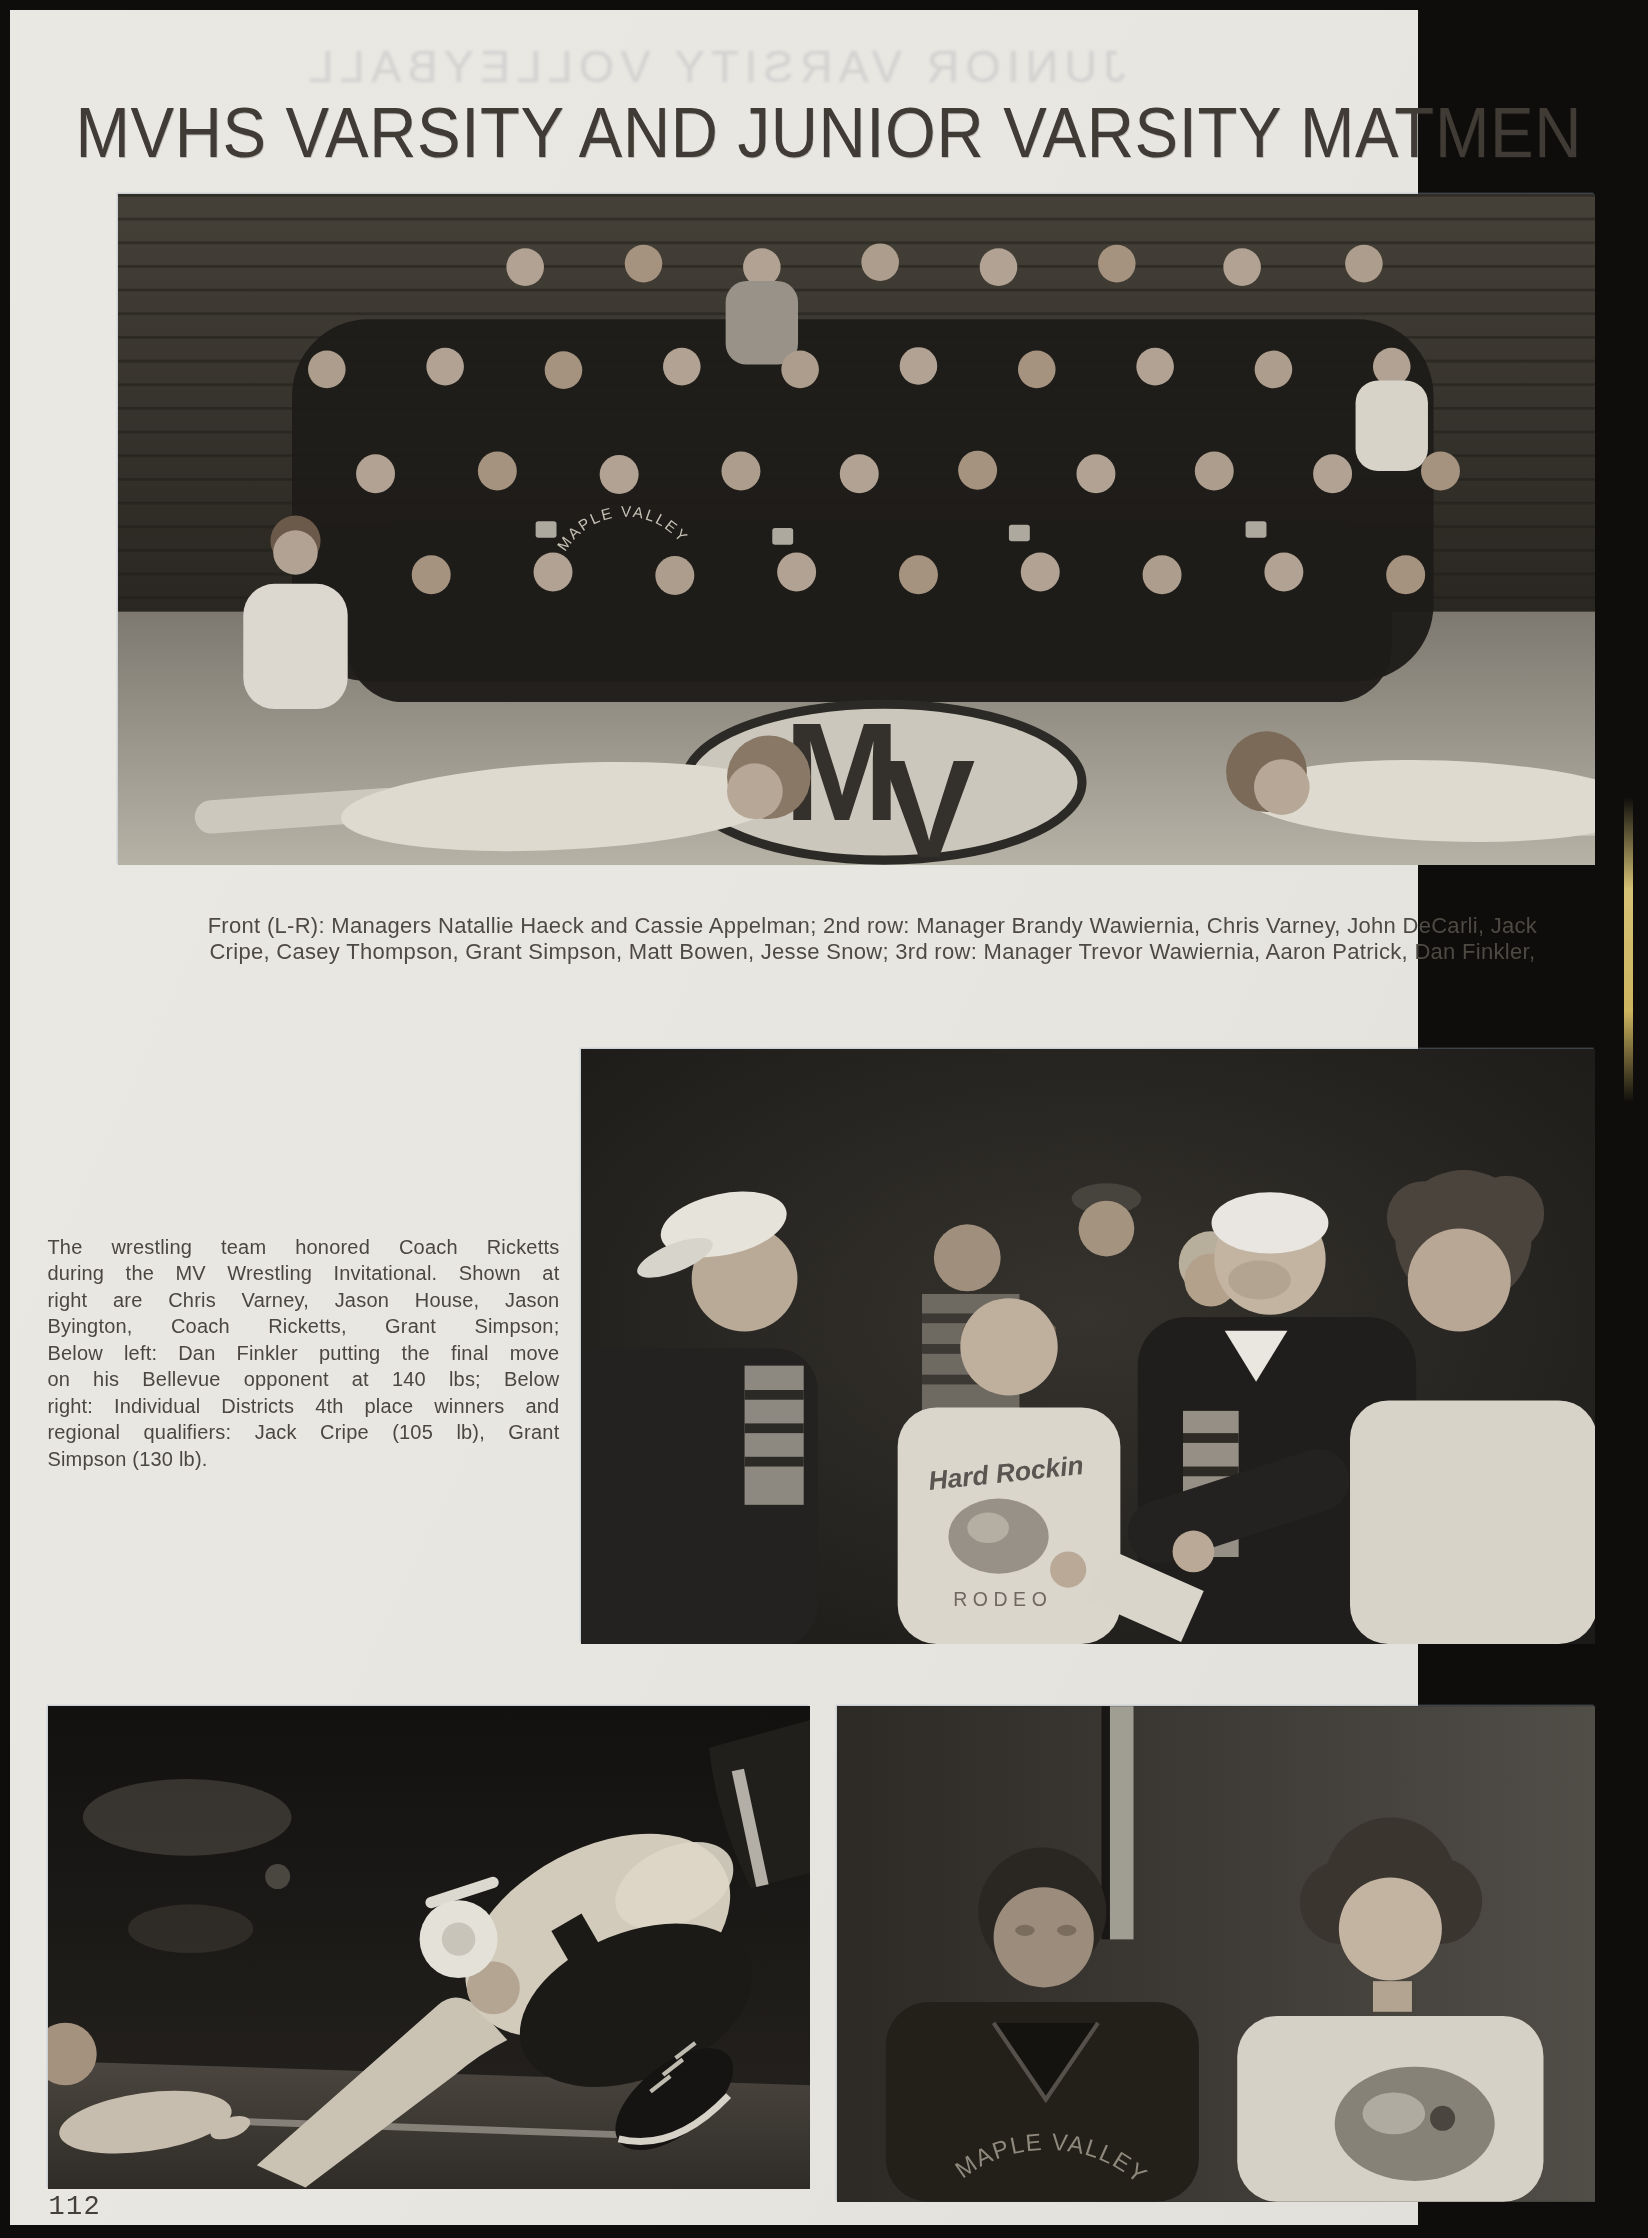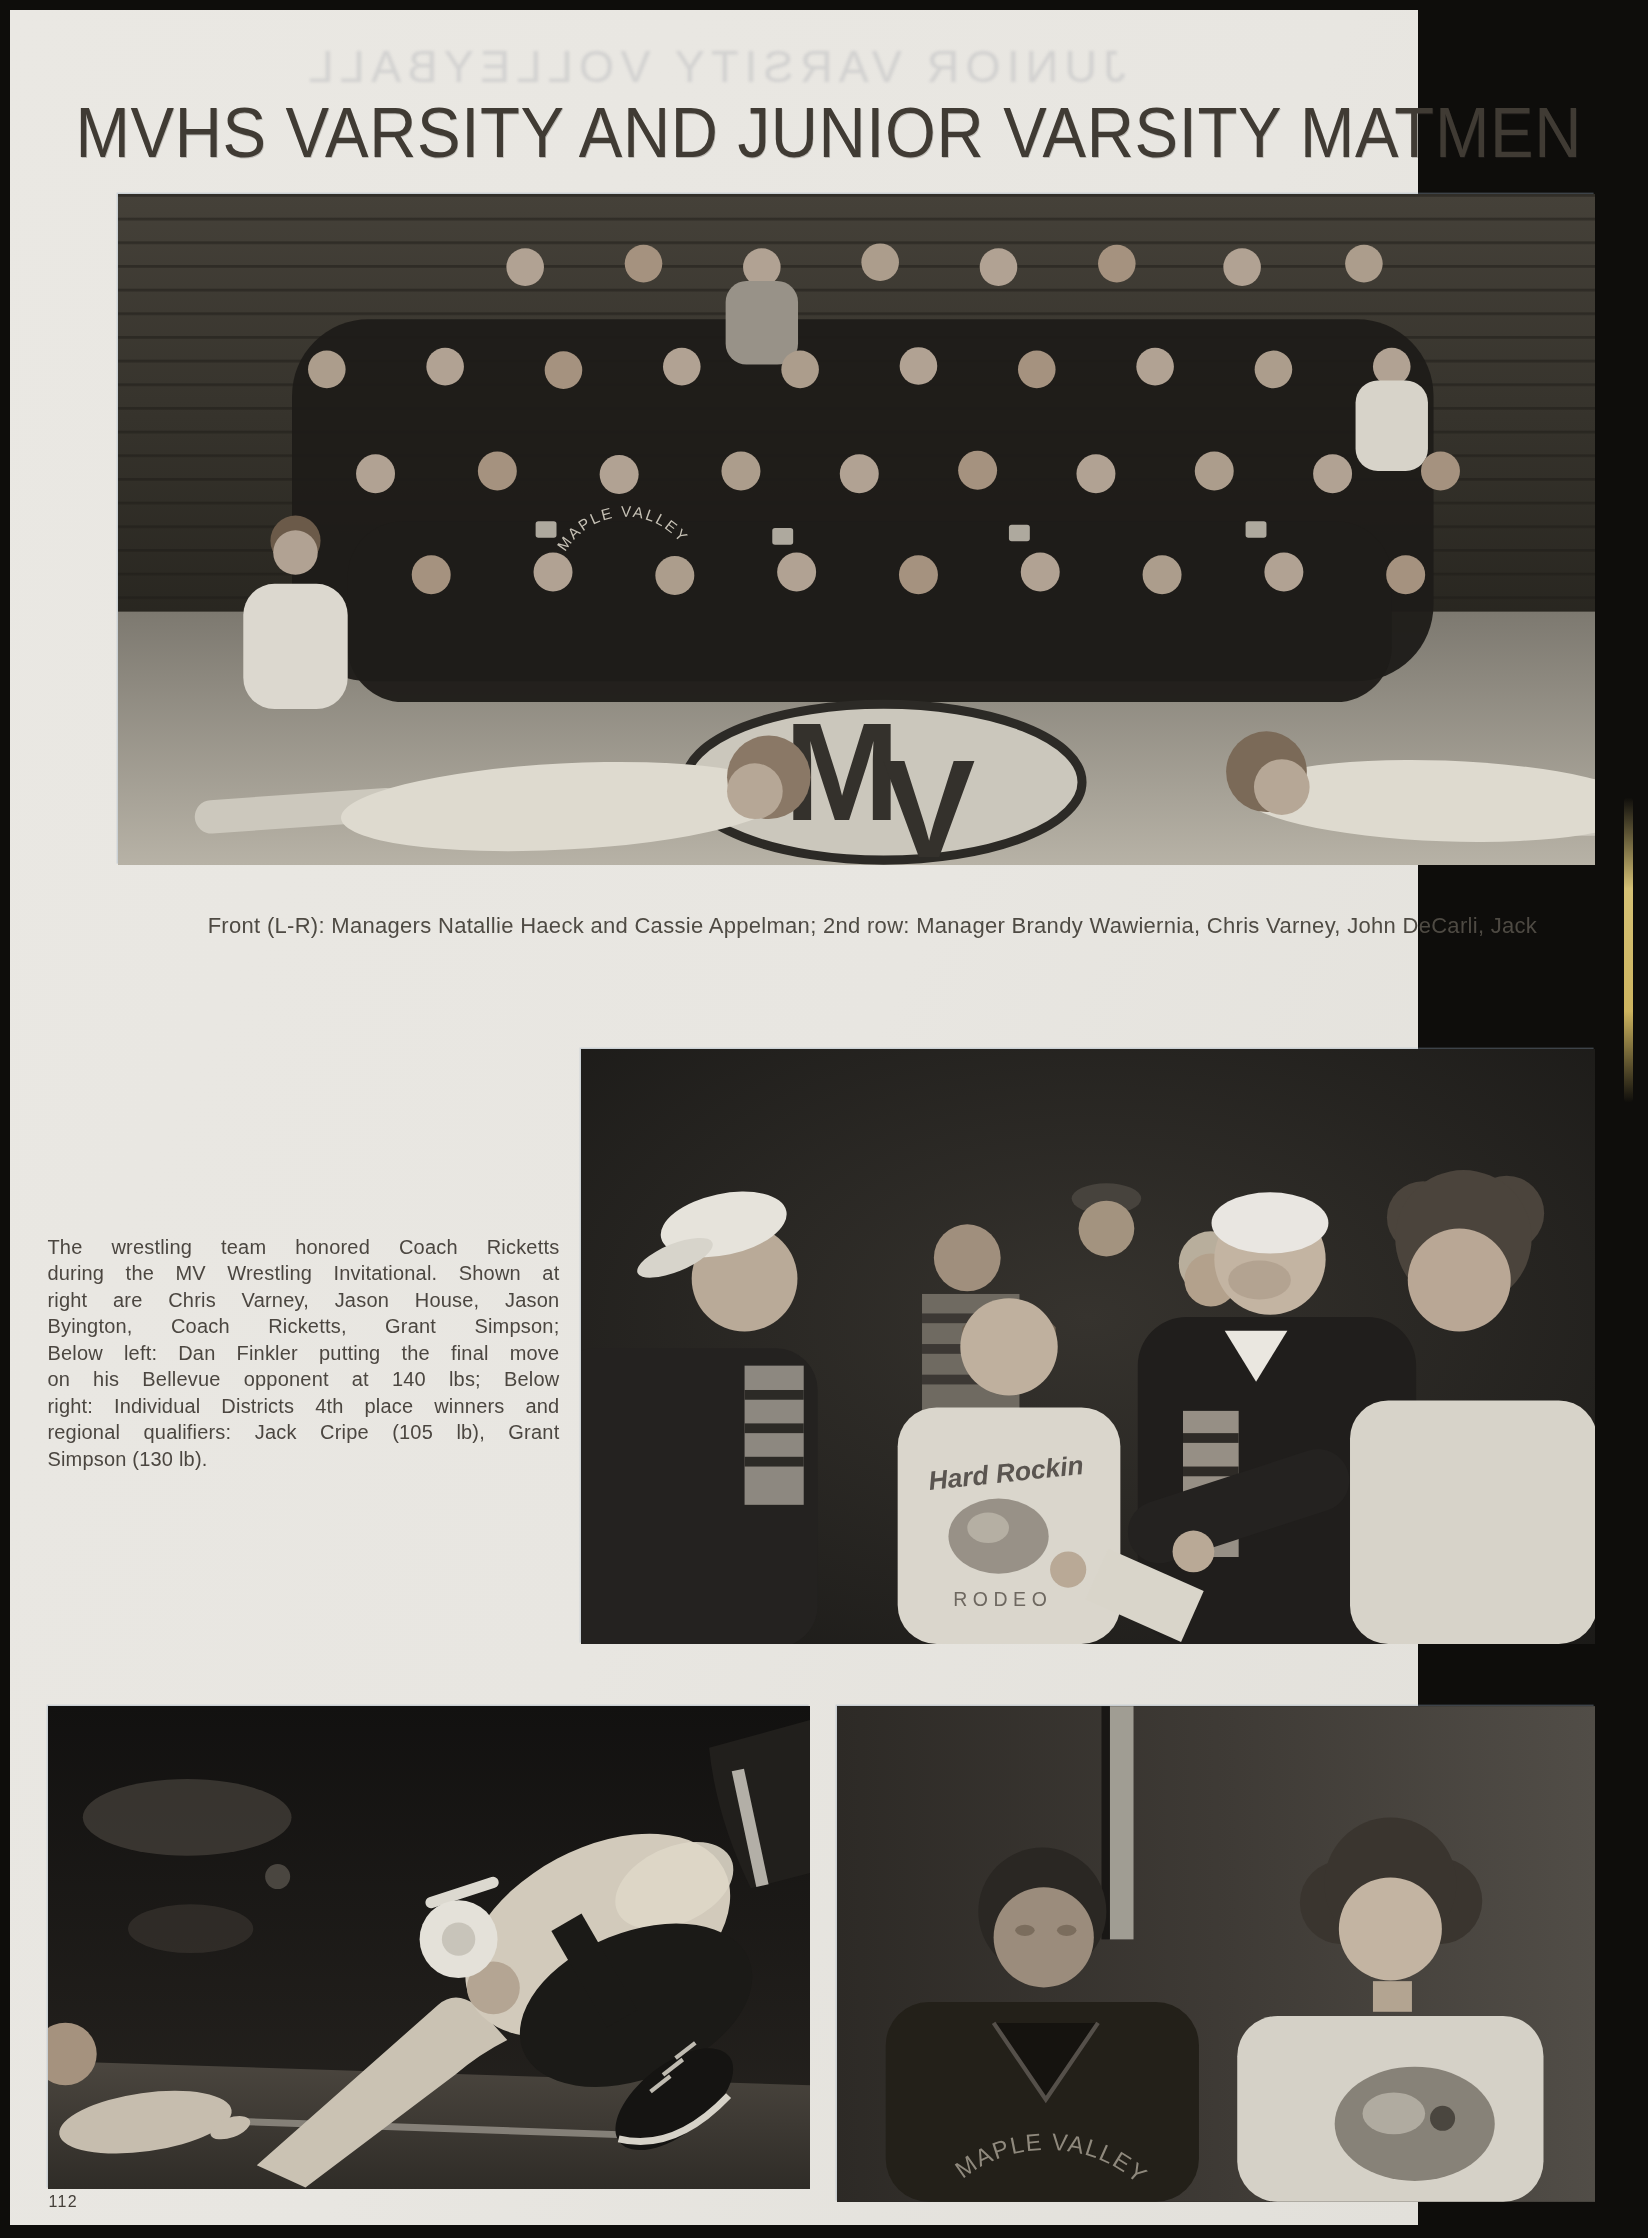--- a/index.html
+++ b/index.html
@@ -40,21 +40,21 @@
 
   .article {
     position:absolute; left:37px; top:1224px; width:512px;
     font-size:20px; line-height:26.5px; color:#4b4640; letter-spacing:0.2px;
   }
   .art-line { text-align:justify; text-align-last:justify; }
   .art-line.last { text-align-last:left; }
 
   .page-number {
     position:absolute; left:38px; top:2184px;
-    font-size:16px; line-height:1; color:#443f39; letter-spacing:1.4px;
+    font-size:27px; line-height:1; color:#443f39; letter-spacing:1.4px;font-family:Liberation Mono, monospace;
   }
   .edge-yellow {
     position:absolute; left:1614px; top:787px; width:8.4px; height:306px;
     background:linear-gradient(180deg,rgba(213,193,117,0),#d5c175 30%,#cdb45f 70%,rgba(205,180,95,0));
     border-radius:4.2px; filter:blur(0.7px);
   }
 </style>
 </head>
 <body>
 
@@ -167,20 +167,21 @@
         <rect x="2040" y="878" width="180" height="44" rx="22" fill="#ccc8bd"></rect>
         <ellipse cx="1905" cy="872" rx="290" ry="58" fill="#dedacf" transform="rotate(2 1905 872)"></ellipse>
         <circle cx="1650" cy="830" r="58" fill="#7b6a58"></circle>
         <circle cx="1672" cy="852" r="40" fill="#b6a796"></circle>
       </g>
     </svg>
   </div>
 
   <div class="caption">
     <div class="cap-line">Front (L-R): Managers Natallie Haeck and Cassie Appelman; 2nd row: Manager Brandy Wawiernia, Chris Varney, John DeCarli, Jack</div>
+    <div class="cap-line">Cripe, Casey Thompson, Grant Simpson, Matt Bowen, Jesse Snow; 3rd row: Manager Trevor Wawiernia, Aaron Patrick, Dan Finkler,</div>
   </div>
 
   <div class="article">
     <div class="art-line">The wrestling team honored Coach Ricketts</div>
     <div class="art-line">during the MV Wrestling Invitational. Shown at</div>
     <div class="art-line">right are Chris Varney, Jason House, Jason</div>
     <div class="art-line">Byington, Coach Ricketts, Grant Simpson;</div>
     <div class="art-line">Below left: Dan Finkler putting the final move</div>
     <div class="art-line">on his Bellevue opponent at 140 lbs; Below</div>
     <div class="art-line">right: Individual Districts 4th place winners and</div>

